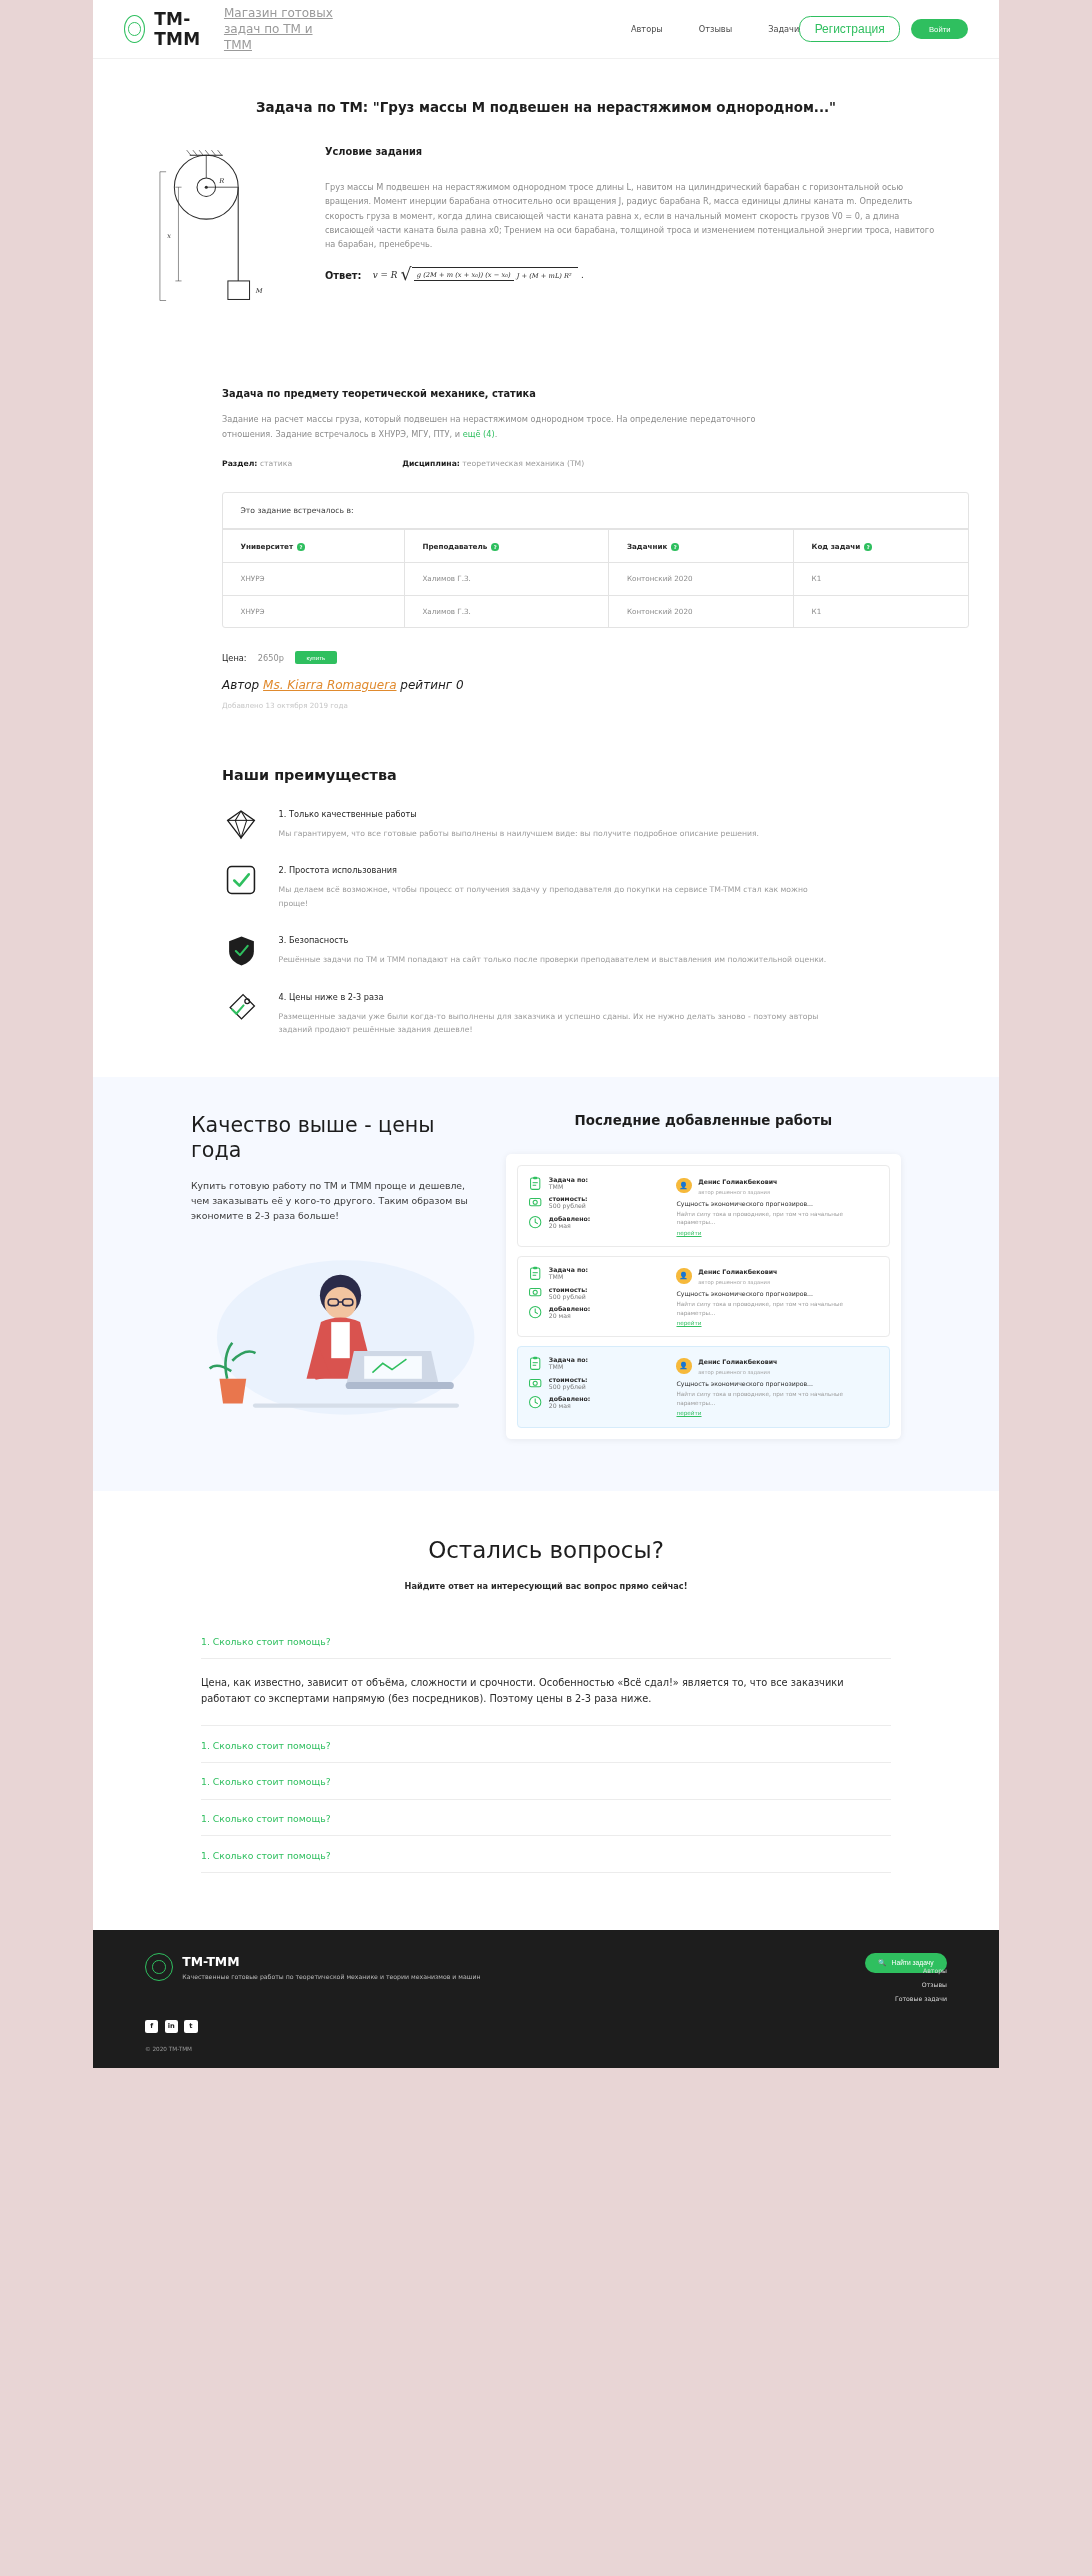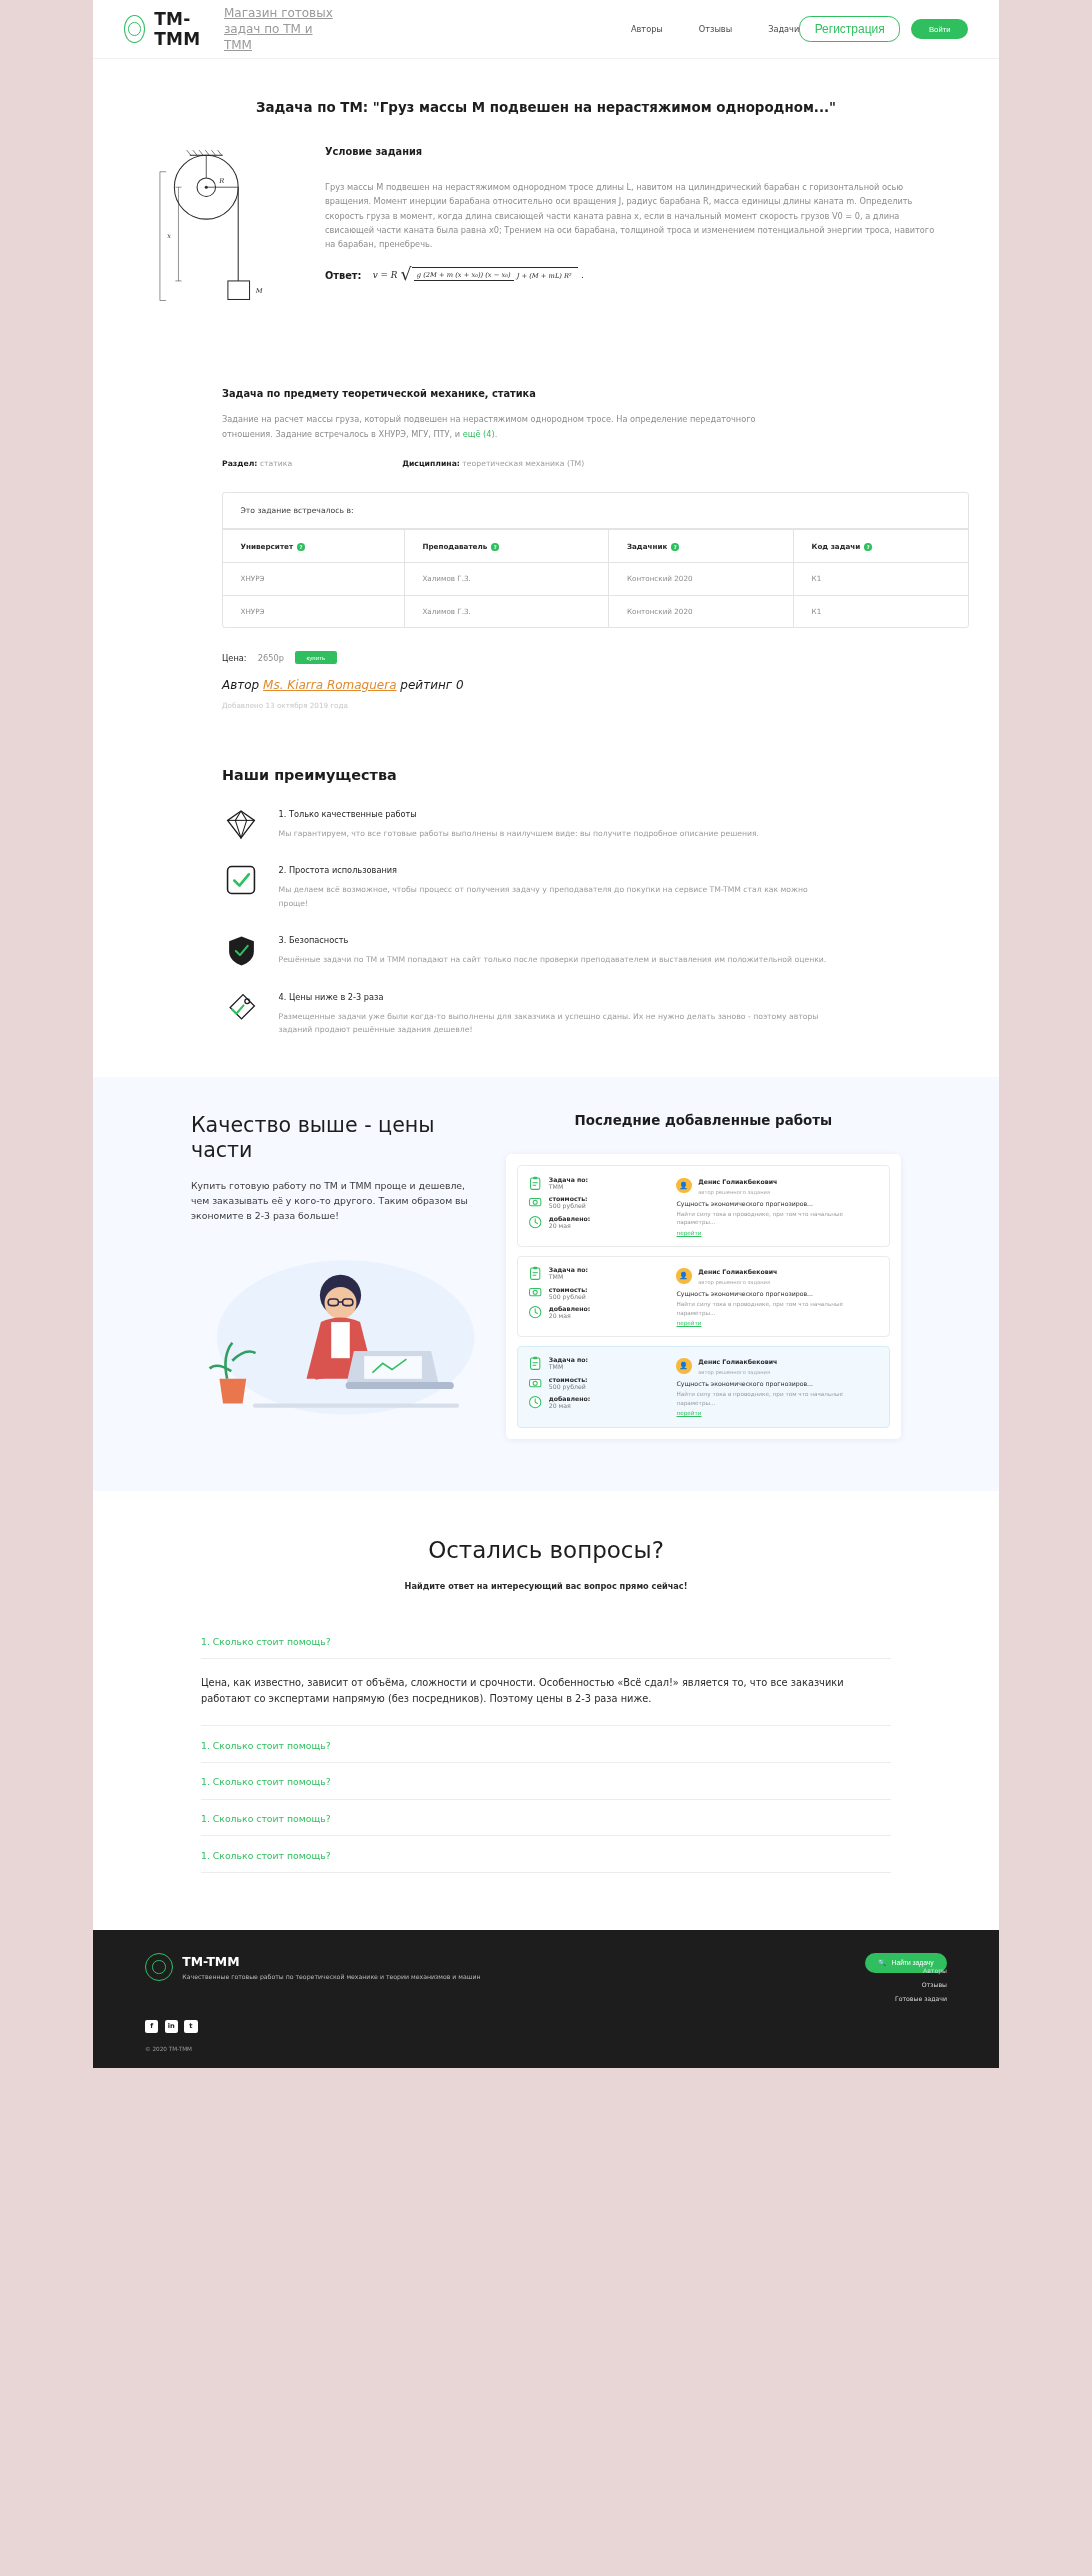--- a/index.html
+++ b/index.html
@@ -416,21 +416,21 @@
         </div>
         <div>
           <h4>4. Цены ниже в 2-3 раза</h4>
           <p>Размещенные задачи уже были когда-то выполнены для заказчика и успешно сданы. Их не нужно делать заново - поэтому авторы заданий продают решённые задания дешевле!</p>
         </div>
       </div>
     </div>
 
     <div class="quality-section">
       <div class="q-left">
-        <h2>Качество выше - цены части</h2>
+        <h2>Качество выше - цены года</h2>
         <p>Купить готовую работу по ТМ и ТММ проще и дешевле, чем заказывать её у кого-то другого. Таким образом вы экономите в 2-3 раза больше!</p>
         <div class="illus">
           <svg width="299" height="170" viewBox="0 0 580 330">
             <ellipse cx="300" cy="170" rx="250" ry="150" fill="#eaf2fd"></ellipse>
 
             <path d="M70 250 q-10 -45 10 -70" stroke="#2f9e5f" stroke-width="5" fill="none"></path>
             <path d="M80 215 q25 -25 45 -15" stroke="#2f9e5f" stroke-width="5" fill="none"></path>
             <path d="M78 235 q-28 -18 -42 -5" stroke="#2f9e5f" stroke-width="5" fill="none"></path>
             <path d="M55 250 h52 l-7 48 h-38 z" fill="#e9764d"></path>
 

